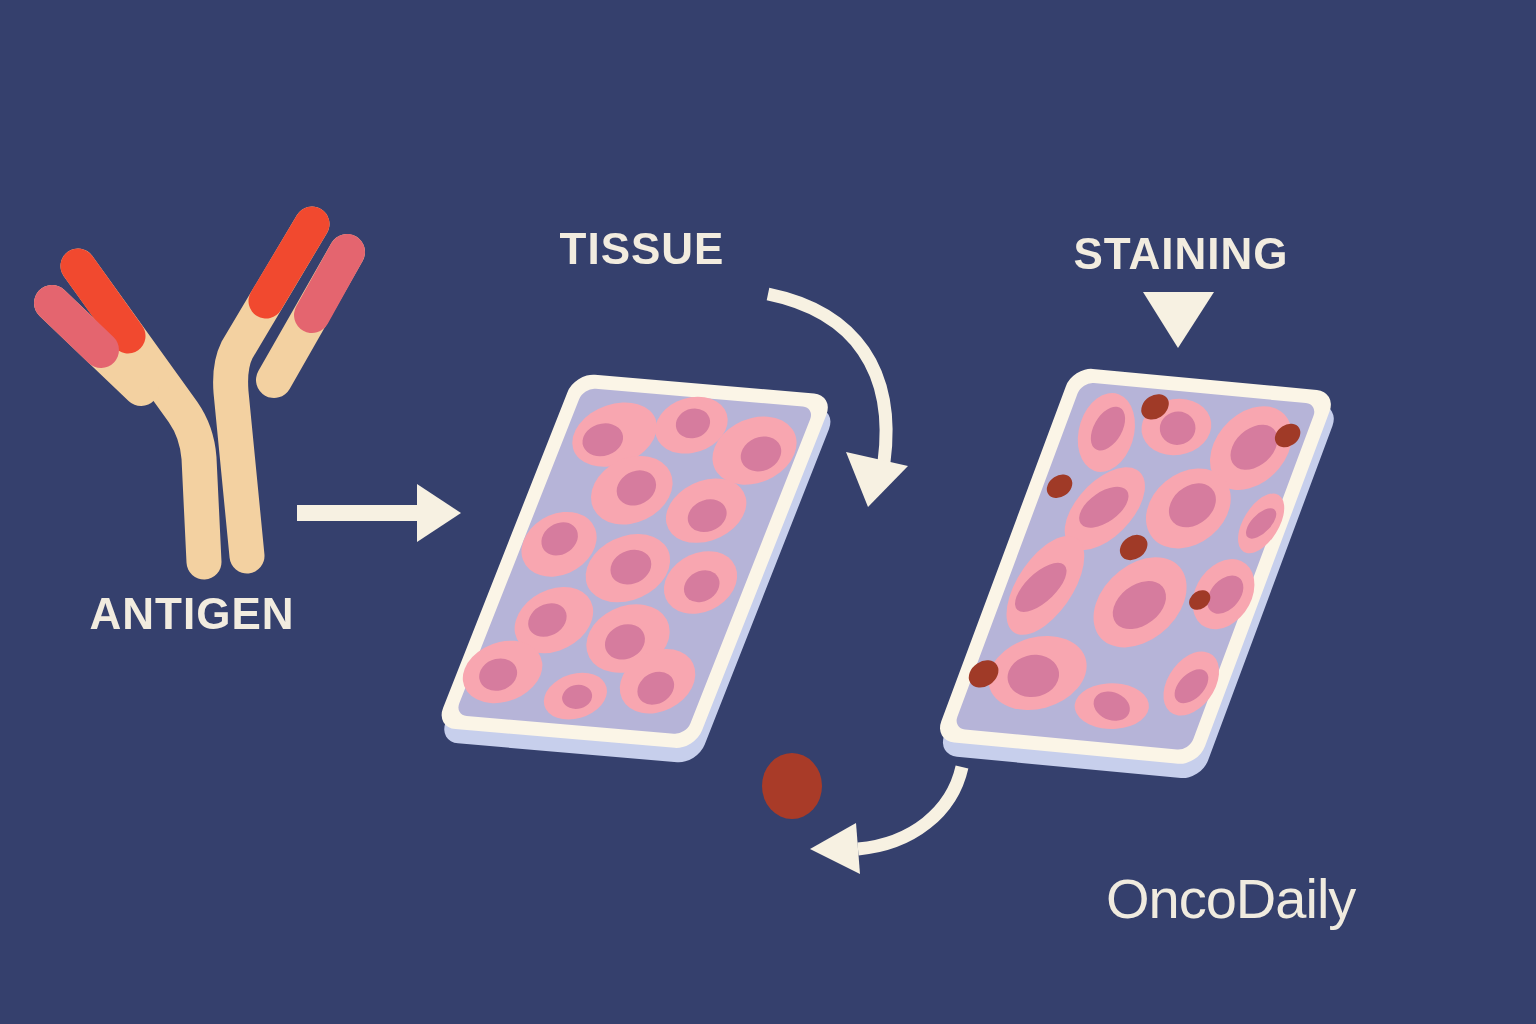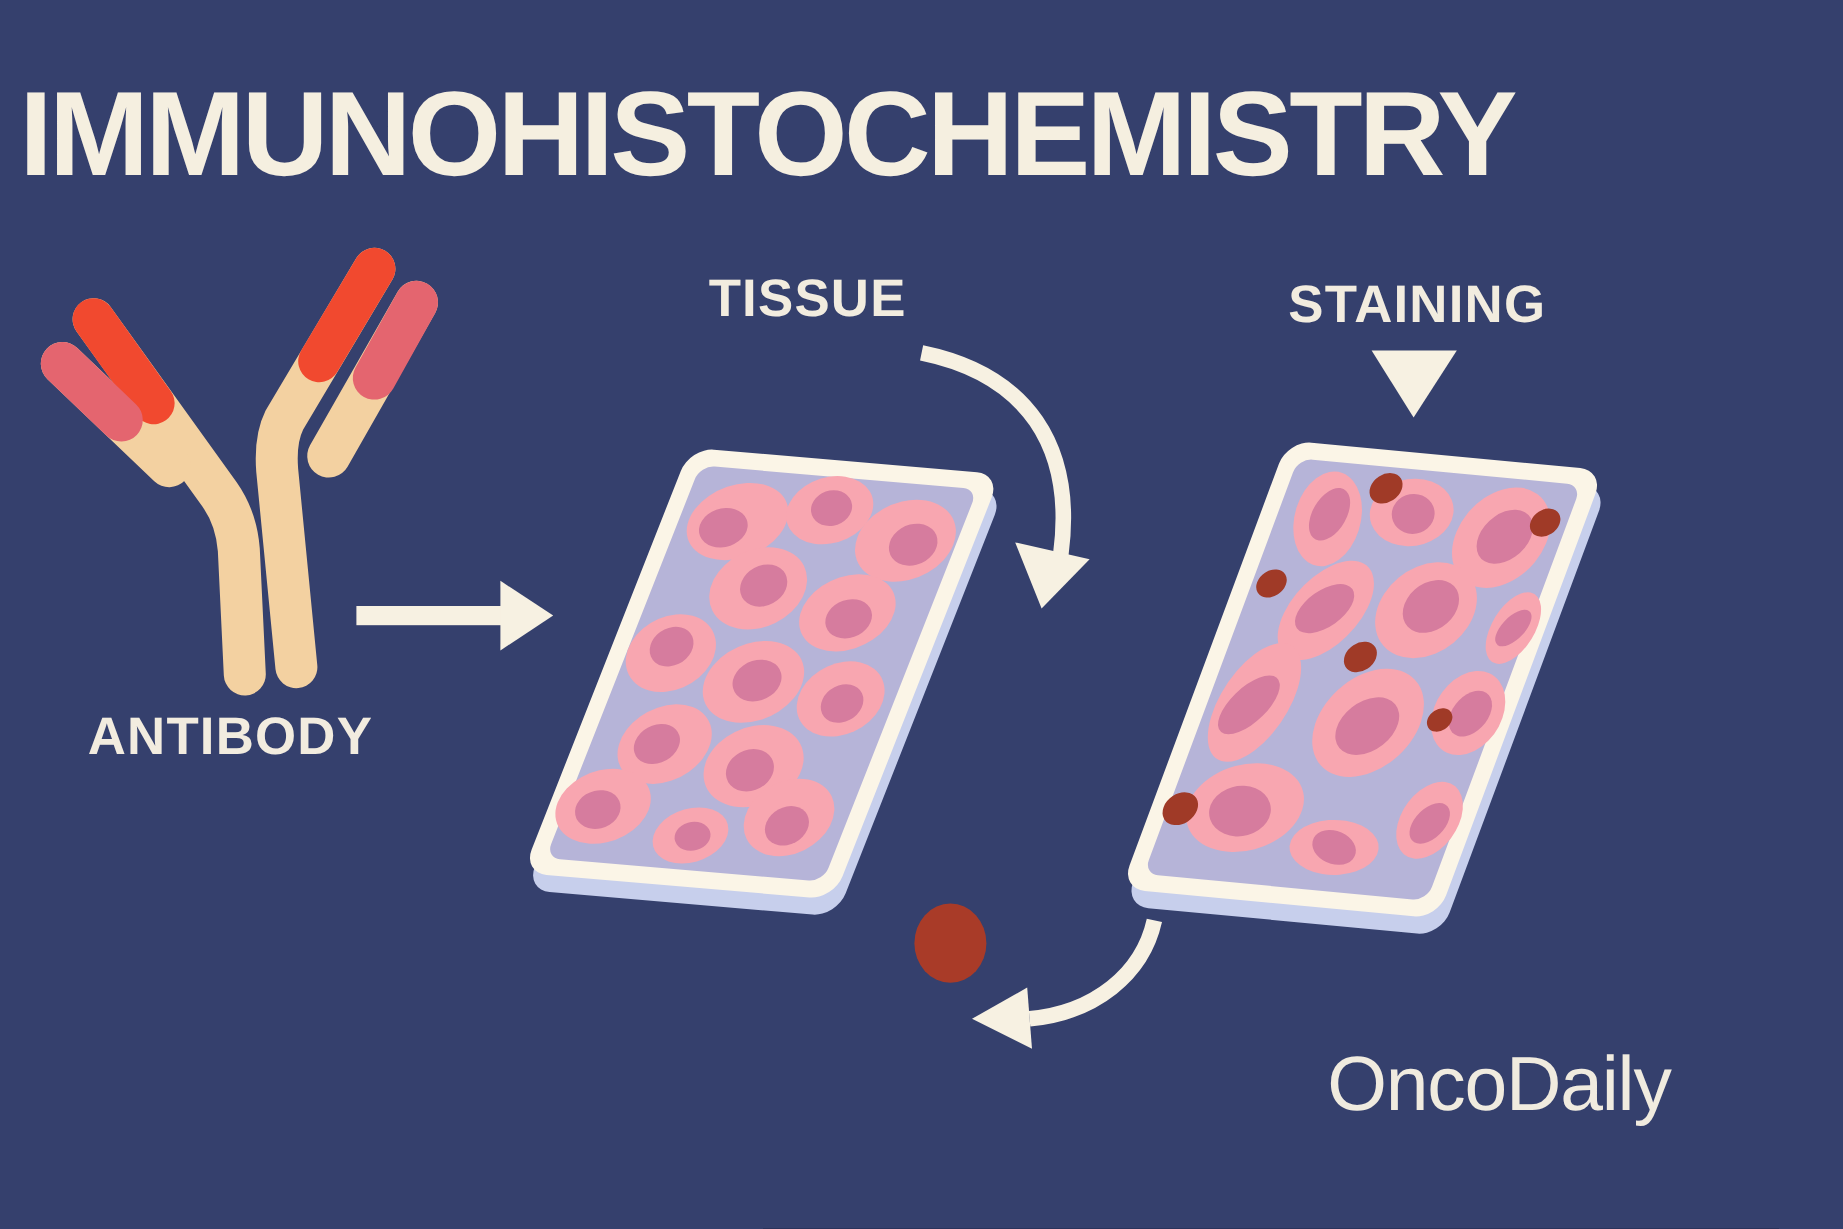--- a/index.html
+++ b/index.html
@@ -14,27 +14,27 @@
   .title{
     position:absolute;left:16px;top:62px;
     font-size:100px;font-weight:bold;letter-spacing:-3px;line-height:1;
     color:#F5EFE0;white-space:nowrap;
   }
   .label{
     position:absolute;transform:translateX(-50%);
     font-weight:bold;font-size:44px;letter-spacing:1px;
     color:#F2ECDF;text-align:center;line-height:55px;white-space:nowrap;
   }
-  .label-tissue{left:673px;top:221px;}
+  .label-tissue{left:642px;top:221px;}
   .label-staining{left:1181px;top:226px;text-align:right;}
   .label-antibody{left:192px;top:586px;}
   .label-target{left:686px;top:814px;line-height:52px;}
   .brand{
     position:absolute;left:1106px;top:866px;
-    font-size:64px;font-weight:normal;letter-spacing:-1px;
+    font-size:56px;font-weight:normal;letter-spacing:-1px;
     color:#F0EBDF;white-space:nowrap;text-align:right;
   }
 </style>
 </head>
 <body>
 
 <div class="canvas">
 
   <svg class="svg-layer" viewBox="0 0 1536 1024">
 
@@ -136,28 +136,27 @@
       <path d="M 312 224 L 237 350 Q 229 366 231 392 L 247 556" stroke-width="35" stroke="#F3D1A1"></path>
       <path d="M 52 303 L 141 388" stroke-width="36" stroke="#F3D1A1"></path>
       <path d="M 347 252 L 274 380" stroke-width="36" stroke="#F3D1A1"></path>
       <path d="M 78 266 L 128 336" stroke-width="35" stroke="#F1492F"></path>
       <path d="M 312 224 L 266 301" stroke-width="35" stroke="#F1492F"></path>
       <path d="M 52 303 L 101 350" stroke-width="36" stroke="#E4656F"></path>
       <path d="M 347 252 L 312 315" stroke-width="36" stroke="#E4656F"></path>
     </g>
   </svg>
 
-  <div class="title">IMMUNOHISTOCHEMISTRY</div>
 
   <div class="label label-tissue">
     <div>TISSUE</div>
   </div>
 
   <div class="label label-staining">STAINING</div>
 
-  <div class="label label-antibody">ANTIBODY</div>
+  <div class="label label-antibody">ANTIGEN</div>
 
   <div class="label label-target">
   </div>
 
   <div class="brand">OncoDaily</div>
 
 </div>
 
 </body></html>

